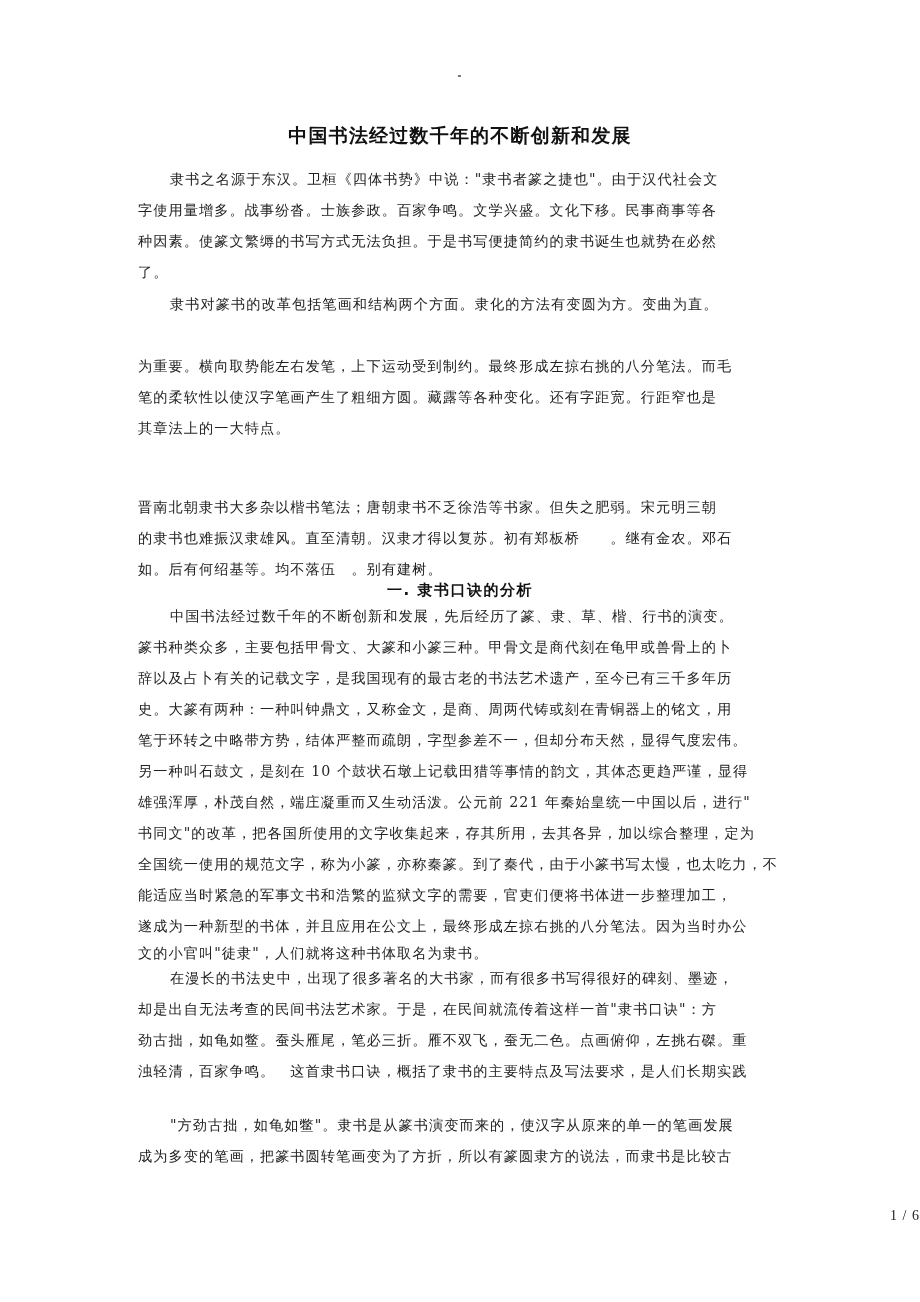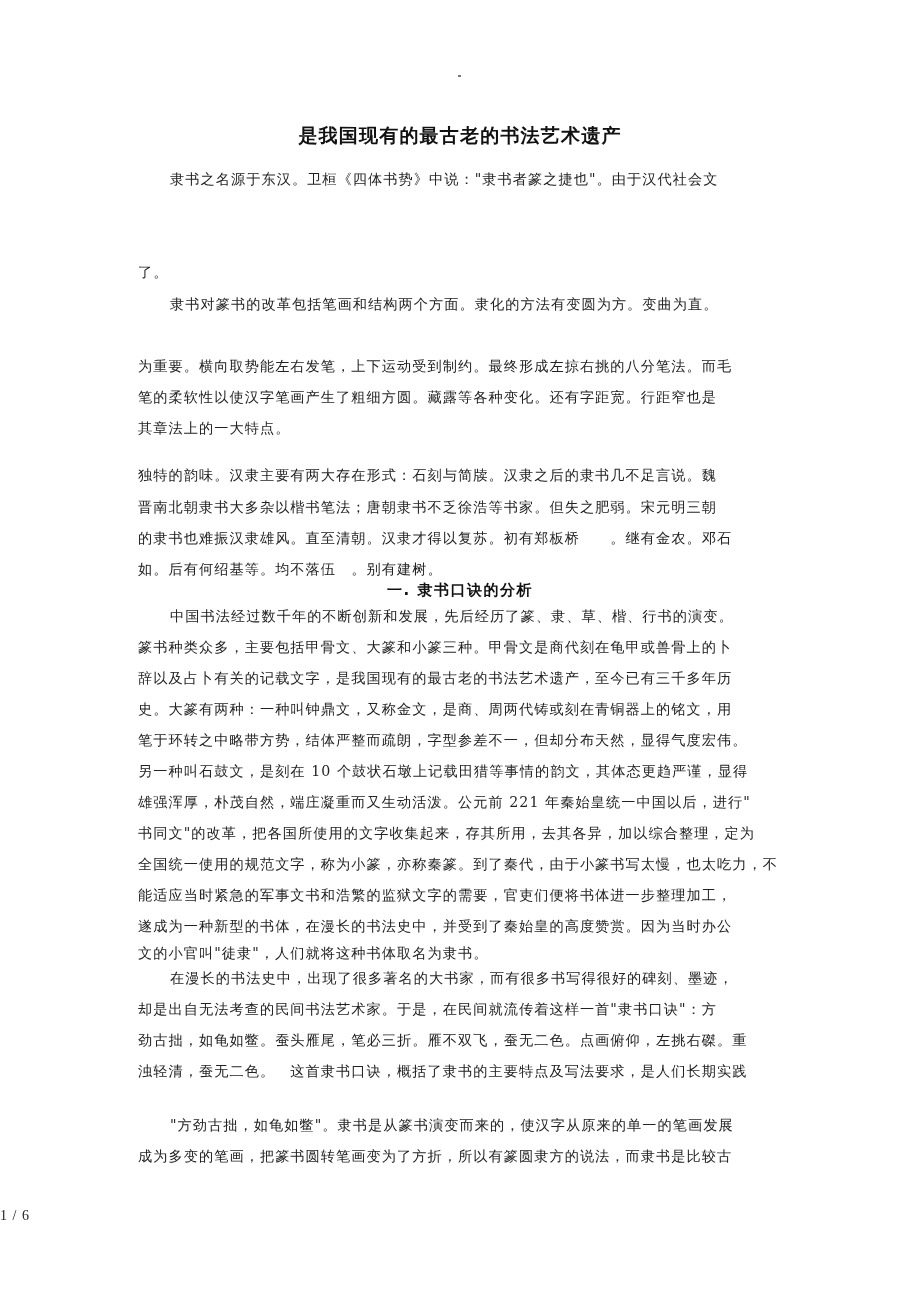--- a/index.html
+++ b/index.html
@@ -21,62 +21,63 @@
       position: absolute; left: 138px; white-space: nowrap;
       font-size: 14.2px; letter-spacing: 1.05px; line-height: 18px; color: #222;
     }
     .line.indent { left: 170px; }
     .section-heading {
       position: absolute; left: 0; width: 920px; text-align: center;
       font-family: "DejaVu Sans", "Liberation Sans", sans-serif;
       font-weight: bold; font-size: 15px; letter-spacing: 1.5px; color: #111;
     }
     .page-number {
-      position: absolute; left: 0; width: 920px; top: 1208px; text-align: left;
+      position: absolute; left: 0; width: 920px; top: 1208px; text-align: right;
       font-family: "Liberation Serif", serif; font-size: 14px; color: #222; letter-spacing: 1px;
     }
   </style>
 </head>
 <body>
 
 <div class="page">
   <div class="top-dot"></div>
 
-  <div class="doc-title">是我国现有的最古老的书法艺术遗产</div>
+  <div class="doc-title">中国书法经过数千年的不断创新和发展</div>
 
   <div class="line indent" style="top:170px">隶书之名源于东汉。卫桓《四体书势》中说："隶书者篆之捷也"。由于汉代社会文</div>
+  <div class="line" style="top:201px">字使用量增多。战事纷沓。士族参政。百家争鸣。文学兴盛。文化下移。民事商事等各</div>
+  <div class="line" style="top:232px">种因素。使篆文繁缛的书写方式无法负担。于是书写便捷简约的隶书诞生也就势在必然</div>
   <div class="line" style="top:263px">了。</div>
 
   <div class="line indent" style="top:295px">隶书对篆书的改革包括笔画和结构两个方面。隶化的方法有变圆为方。变曲为直。</div>
   <div class="line" style="top:357px">为重要。横向取势能左右发笔，上下运动受到制约。最终形成左掠右挑的八分笔法。而毛</div>
   <div class="line" style="top:388px">笔的柔软性以使汉字笔画产生了粗细方圆。藏露等各种变化。还有字距宽。行距窄也是</div>
   <div class="line" style="top:419px">其章法上的一大特点。</div>
 
-  <div class="line" style="top:466px">独特的韵味。汉隶主要有两大存在形式：石刻与简牍。汉隶之后的隶书几不足言说。魏</div>
   <div class="line" style="top:498px">晋南北朝隶书大多杂以楷书笔法；唐朝隶书不乏徐浩等书家。但失之肥弱。宋元明三朝</div>
   <div class="line" style="top:560px">如。后有何绍基等。均不落伍　。别有建树。</div>
   <div class="line" style="top:529px">的隶书也难振汉隶雄风。直至清朝。汉隶才得以复苏。初有郑板桥　　。继有金农。邓石</div>
 
   <div class="section-heading" style="top:581px">一. 隶书口诀的分析</div>
 
   <div class="line indent" style="top:607px">中国书法经过数千年的不断创新和发展，先后经历了篆、隶、草、楷、行书的演变。</div>
   <div class="line" style="top:638px">篆书种类众多，主要包括甲骨文、大篆和小篆三种。甲骨文是商代刻在龟甲或兽骨上的卜</div>
   <div class="line" style="top:669px">辞以及占卜有关的记载文字，是我国现有的最古老的书法艺术遗产，至今已有三千多年历</div>
   <div class="line" style="top:731px">笔于环转之中略带方势，结体严整而疏朗，字型参差不一，但却分布天然，显得气度宏伟。</div>
   <div class="line" style="top:700px">史。大篆有两种：一种叫钟鼎文，又称金文，是商、周两代铸或刻在青铜器上的铭文，用</div>
   <div class="line" style="top:762px">另一种叫石鼓文，是刻在 10 个鼓状石墩上记载田猎等事情的韵文，其体态更趋严谨，显得</div>
   <div class="line" style="top:793px">雄强浑厚，朴茂自然，端庄凝重而又生动活泼。公元前 221 年秦始皇统一中国以后，进行"</div>
   <div class="line" style="top:824px">书同文"的改革，把各国所使用的文字收集起来，存其所用，去其各异，加以综合整理，定为</div>
   <div class="line" style="top:855px">全国统一使用的规范文字，称为小篆，亦称秦篆。到了秦代，由于小篆书写太慢，也太吃力，不</div>
   <div class="line" style="top:886px">能适应当时紧急的军事文书和浩繁的监狱文字的需要，官吏们便将书体进一步整理加工，</div>
-  <div class="line" style="top:917px">遂成为一种新型的书体，在漫长的书法史中，并受到了秦始皇的高度赞赏。因为当时办公</div>
+  <div class="line" style="top:917px">遂成为一种新型的书体，并且应用在公文上，最终形成左掠右挑的八分笔法。因为当时办公</div>
   <div class="line" style="top:944px">文的小官叫"徒隶"，人们就将这种书体取名为隶书。</div>
 
   <div class="line indent" style="top:969px">在漫长的书法史中，出现了很多著名的大书家，而有很多书写得很好的碑刻、墨迹，</div>
   <div class="line" style="top:1000px">却是出自无法考查的民间书法艺术家。于是，在民间就流传着这样一首"隶书口诀"：方</div>
   <div class="line" style="top:1031px">劲古拙，如龟如鳖。蚕头雁尾，笔必三折。雁不双飞，蚕无二色。点画俯仰，左挑右磔。重</div>
-  <div class="line" style="top:1062px">浊轻清，蚕无二色。　这首隶书口诀，概括了隶书的主要特点及写法要求，是人们长期实践</div>
+  <div class="line" style="top:1062px">浊轻清，百家争鸣。　这首隶书口诀，概括了隶书的主要特点及写法要求，是人们长期实践</div>
 
   <div class="line indent" style="top:1116px">"方劲古拙，如龟如鳖"。隶书是从篆书演变而来的，使汉字从原来的单一的笔画发展</div>
   <div class="line" style="top:1147px">成为多变的笔画，把篆书圆转笔画变为了方折，所以有篆圆隶方的说法，而隶书是比较古</div>
 
   <div class="page-number">1 / 6</div>
 </div>
 
 </body></html>

